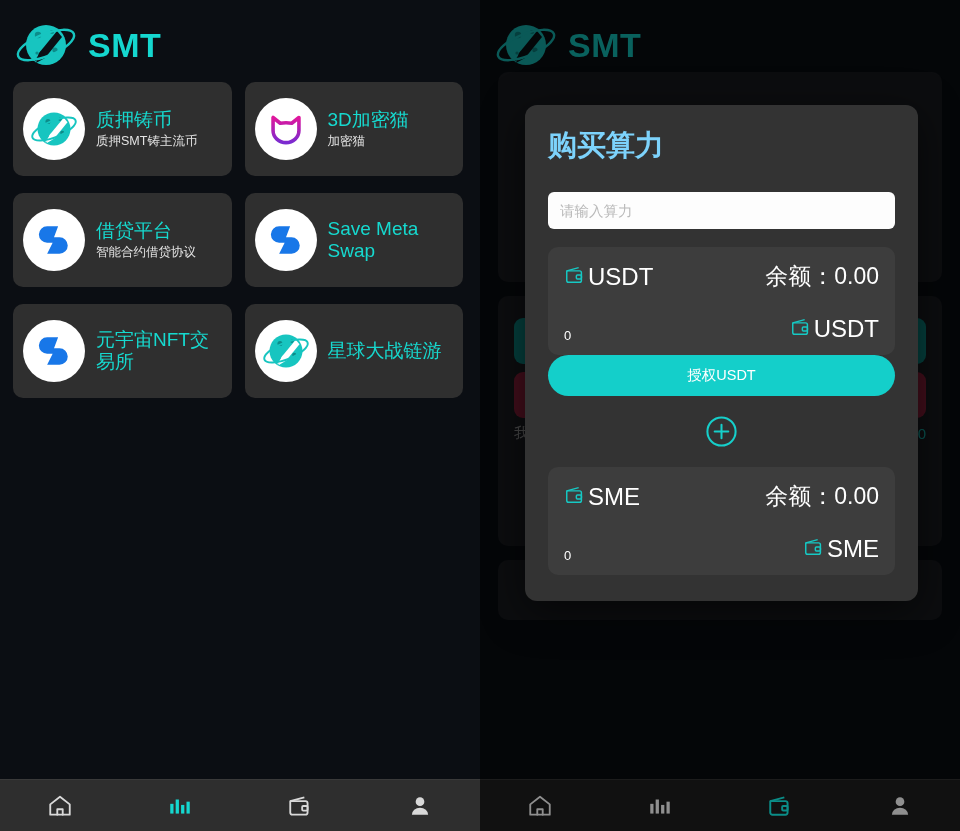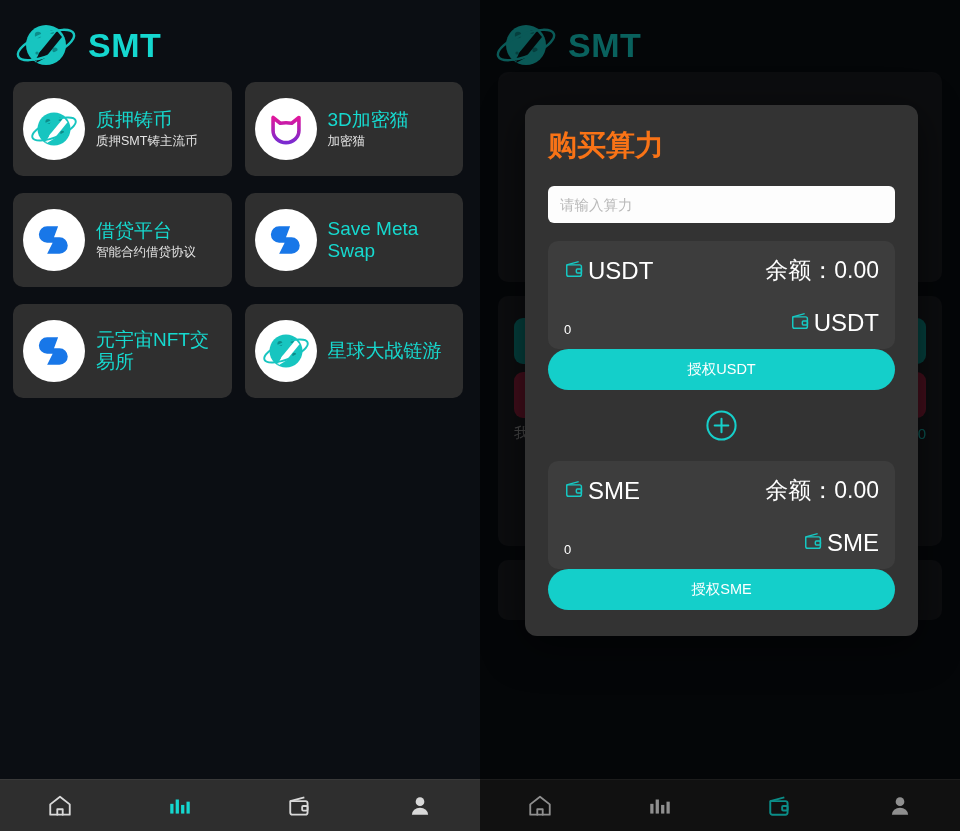--- a/index.html
+++ b/index.html
@@ -59,25 +59,25 @@
   .bgbtn.teal{background:#0b8d88;}
   .bgbtn.red{background:#93203c;}
   .scrim{position:absolute;inset:0;background:rgba(0,0,0,.55);}
 
   
   .modal{
     position:absolute;left:45px;top:105px;width:393px;
     background:#333333;border-radius:12px;padding:22px 23px 26px 23px;
     box-sizing:border-box;box-shadow:0 10px 40px rgba(0,0,0,.55);
   }
-  .mtitle{color:#f97316;font-size:29px;font-weight:bold;margin:4px 0 20px 0;line-height:1;}
+  .mtitle{color:#7dd3fc;font-size:29px;font-weight:bold;margin:4px 0 32px 0;line-height:1;}
   .minput{
     width:100%;height:37px;border-radius:6px;border:none;background:#fdfdfd;
     box-sizing:border-box;padding:0 12px;font-size:14.5px;color:#333;
-    font-family:"Liberation Sans","DejaVu Sans",sans-serif;outline:none;margin-top:6px;
+    font-family:"Liberation Sans","DejaVu Sans",sans-serif;outline:none;
   }
   .minput::placeholder{color:#b9b9b9;}
   .tokenbox{
     background:#3d3d3d;border-radius:10px;margin-top:18px;padding:14px 16px 13px 16px;
     box-sizing:border-box;
   }
   .tkrow{display:flex;justify-content:space-between;align-items:center;}
   .tkname{display:flex;align-items:center;gap:2px;color:#fff;font-size:24px;line-height:1;}
   .tkbal{color:#fff;font-size:23px;white-space:nowrap;}
   .tkrow2{display:flex;justify-content:space-between;align-items:flex-end;margin-top:24px;}
@@ -353,21 +353,20 @@
                 <path d="M3 7.5 h14 a2 2 0 0 1 2 2 V18 a2 2 0 0 1 -2 2 H5 a2 2 0 0 1 -2 -2 Z"></path>
                 <path d="M3 7.5 L16 4"></path>
                 <rect x="13.5" y="12" width="5.5" height="4.4" rx="1"></rect>
               </svg>
             </span>
             <span>SME</span>
           </span>
         </div>
       </div>
 
-      <button class="approve">授权SME</button>
     </div>
 
     <div class="nav dim">
       <div class="navitem">
         <span>
           <svg width="26" height="26" viewBox="0 0 24 24" fill="none" stroke="#8f8f8f" stroke-width="1.7" stroke-linecap="round" stroke-linejoin="round">
             <path d="M3 10.5 L12 3.5 L21 10.5 V20 H3 Z"></path>
             <path d="M9.5 20 v-5 h5 v5"></path>
           </svg>
         </span>

